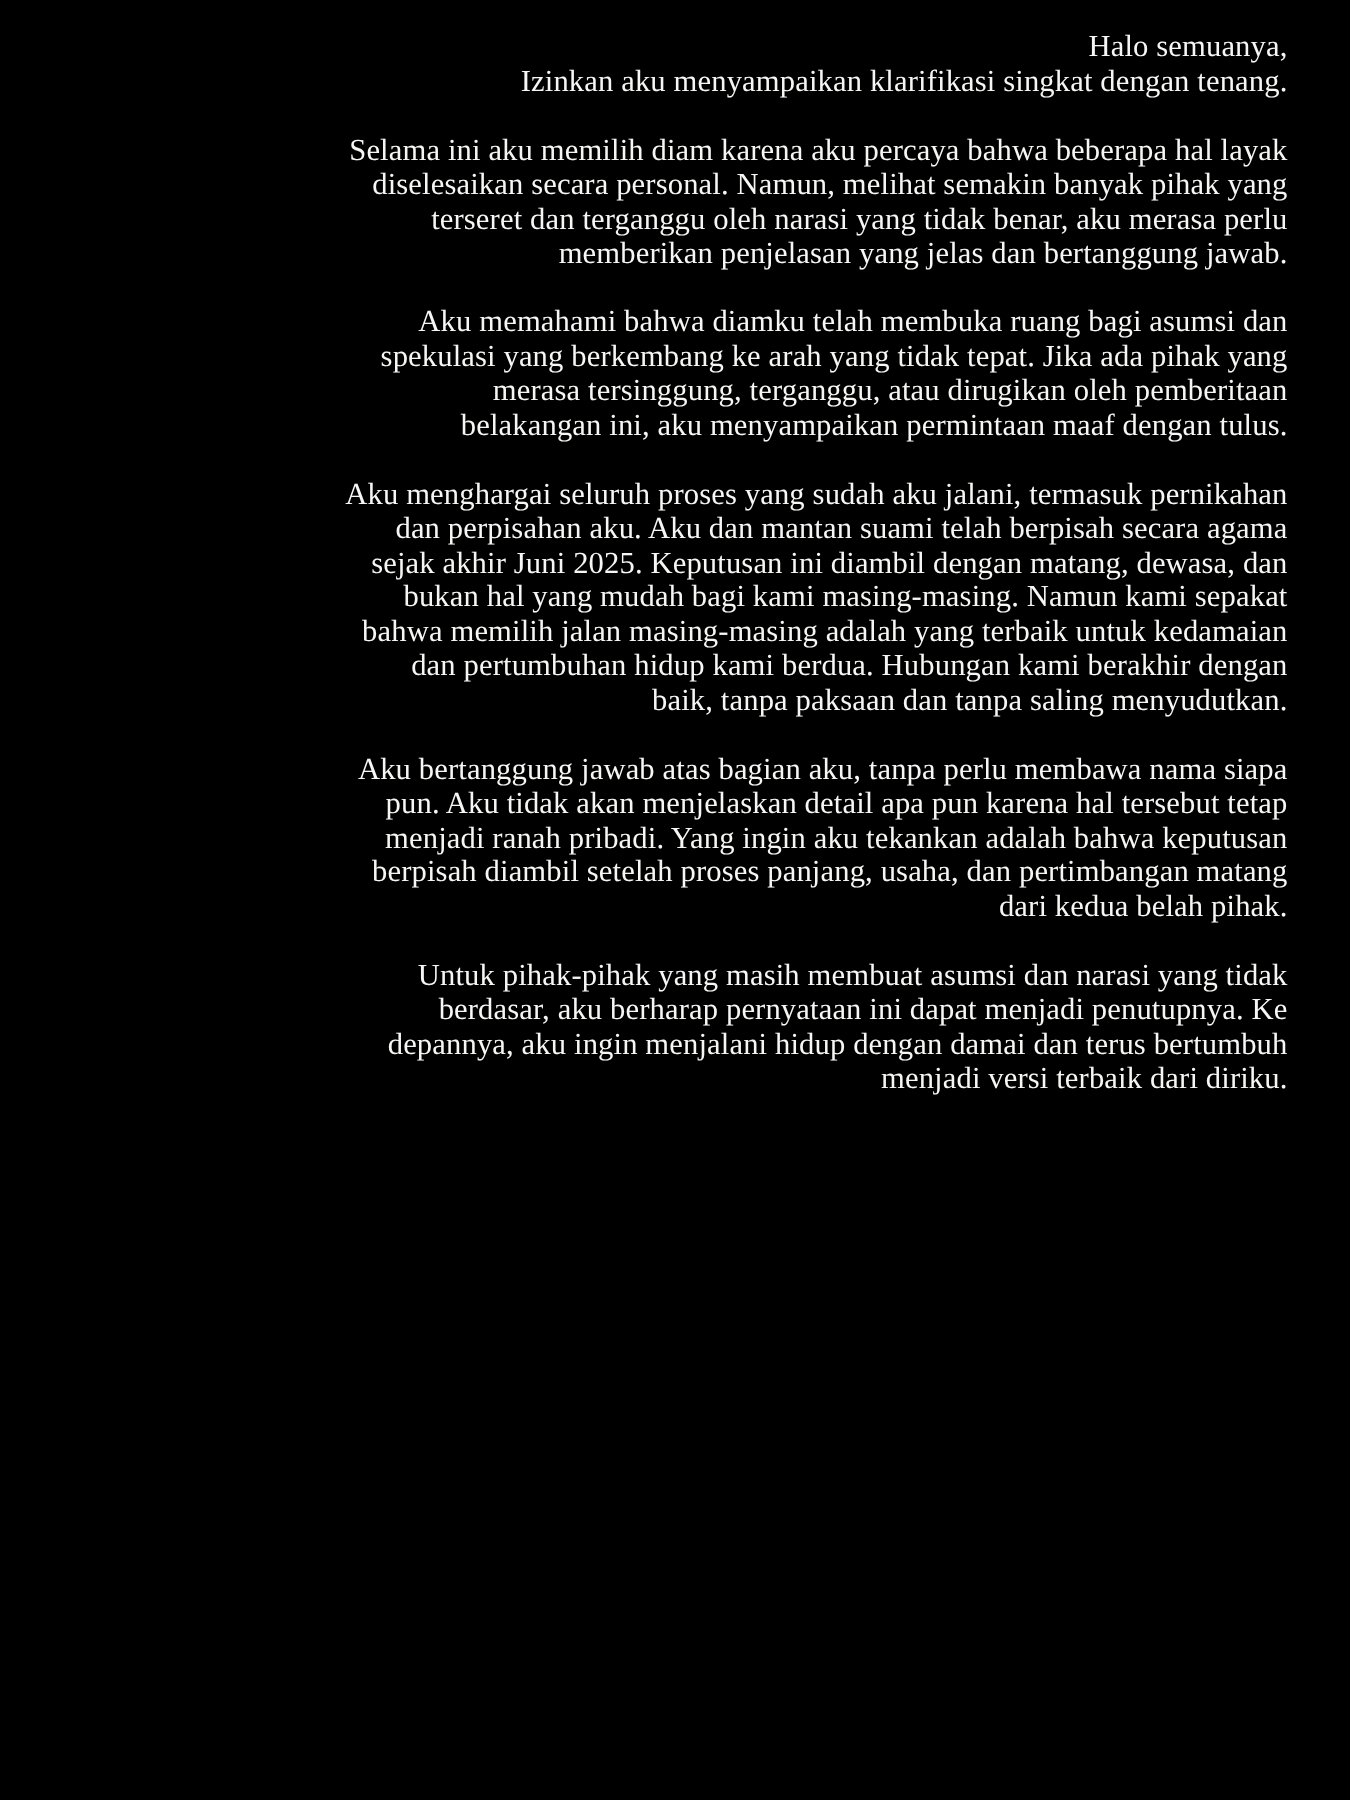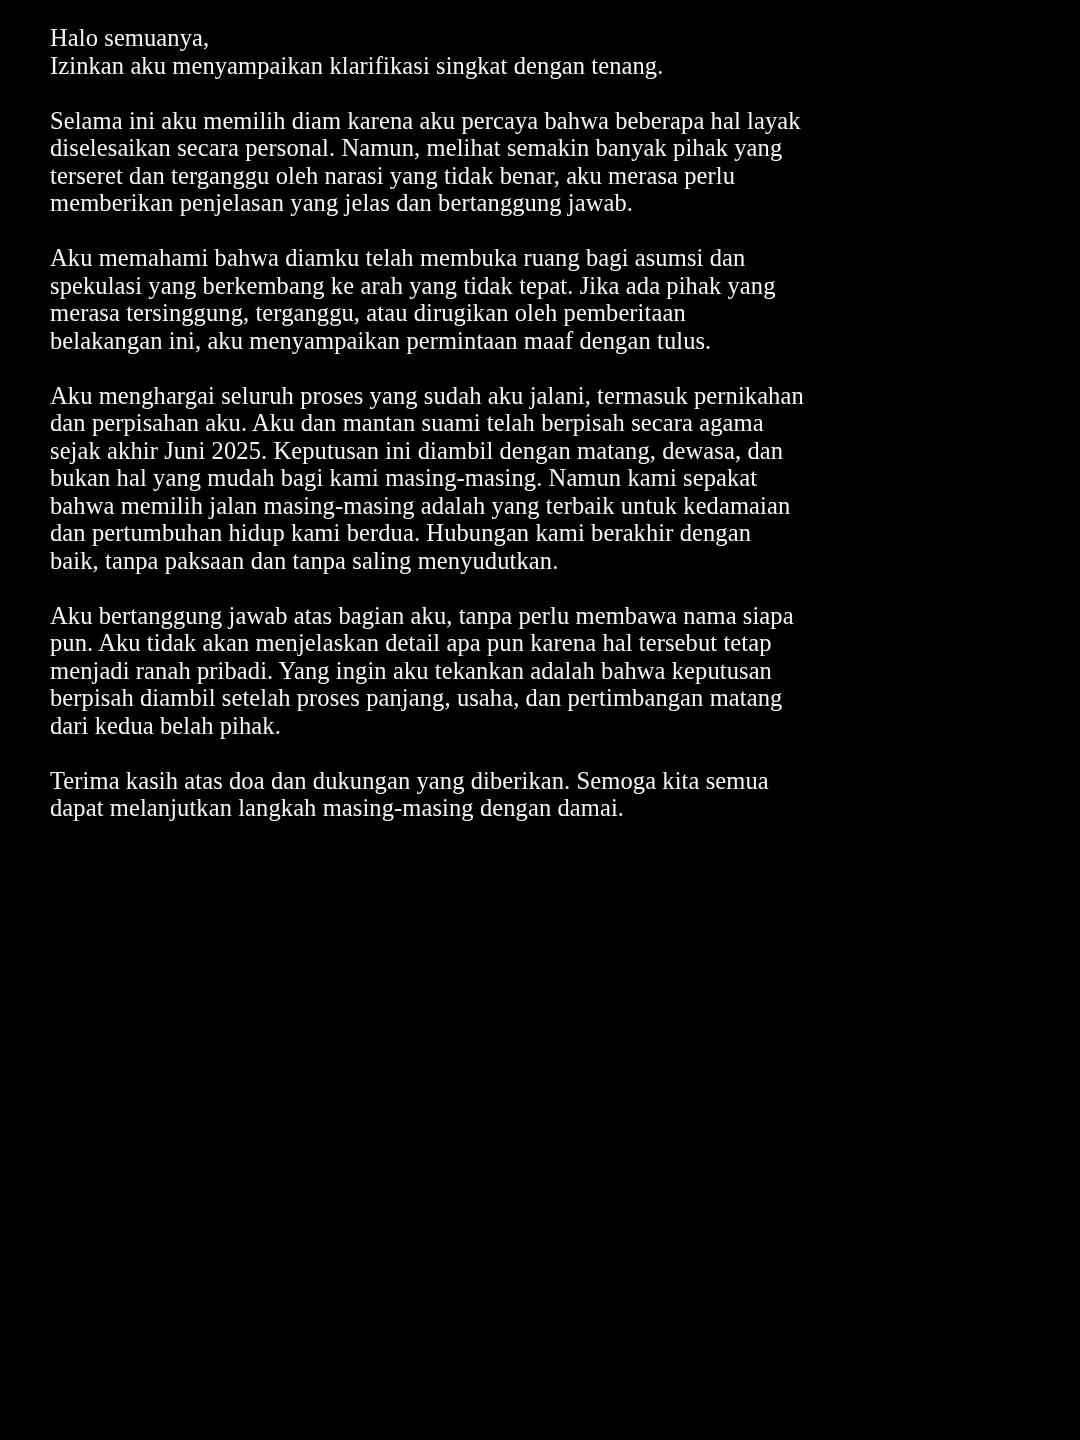--- a/index.html
+++ b/index.html
@@ -21,21 +21,21 @@
     background: #000000;
     text-align: center;
   }
   .para {
     margin: 27.5px 0;
     font-size: 24.5px;
     line-height: 27.5px;
     color: #f6f6f4;
     white-space: pre-line;
     letter-spacing: 0.1px;
-    text-align: left;
+    text-align: right;
   }
   .stage .para:first-child {
     margin-top: 0;
   }
   .closing-line {
     white-space: normal;
   }
   .heart {
     display: inline-block;
     font-family: "DejaVu Sans", sans-serif;
@@ -66,15 +66,17 @@
 sejak akhir Juni 2025. Keputusan ini diambil dengan matang, dewasa, dan
 bukan hal yang mudah bagi kami masing-masing. Namun kami sepakat
 bahwa memilih jalan masing-masing adalah yang terbaik untuk kedamaian
 dan pertumbuhan hidup kami berdua. Hubungan kami berakhir dengan
 baik, tanpa paksaan dan tanpa saling menyudutkan.</p>
   <p class="para">Aku bertanggung jawab atas bagian aku, tanpa perlu membawa nama siapa
 pun. Aku tidak akan menjelaskan detail apa pun karena hal tersebut tetap
 menjadi ranah pribadi. Yang ingin aku tekankan adalah bahwa keputusan
 berpisah diambil setelah proses panjang, usaha, dan pertimbangan matang
 dari kedua belah pihak.</p>
-  <p class="para">Terima kasih atas doa dan dukungan yang diberikan. Semoga kita semua
-dapat melanjutkan langkah masing-masing dengan damai.</p>
+  <p class="para">Untuk pihak-pihak yang masih membuat asumsi dan narasi yang tidak
+berdasar, aku berharap pernyataan ini dapat menjadi penutupnya. Ke
+depannya, aku ingin menjalani hidup dengan damai dan terus bertumbuh
+menjadi versi terbaik dari diriku.</p>
 </div>
 
 </body></html>

